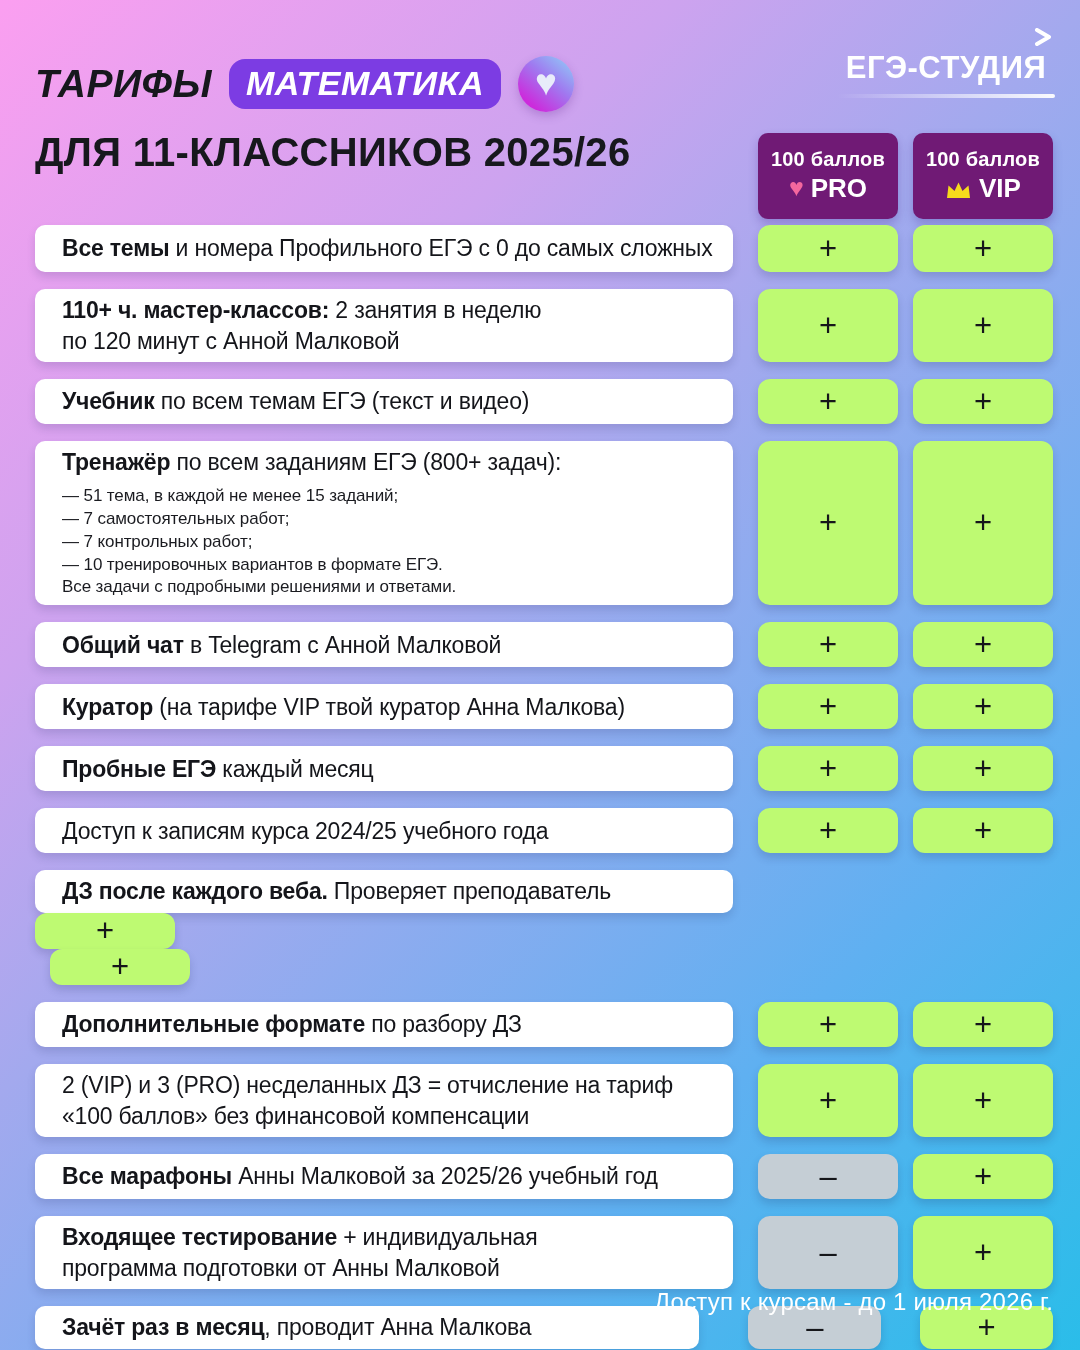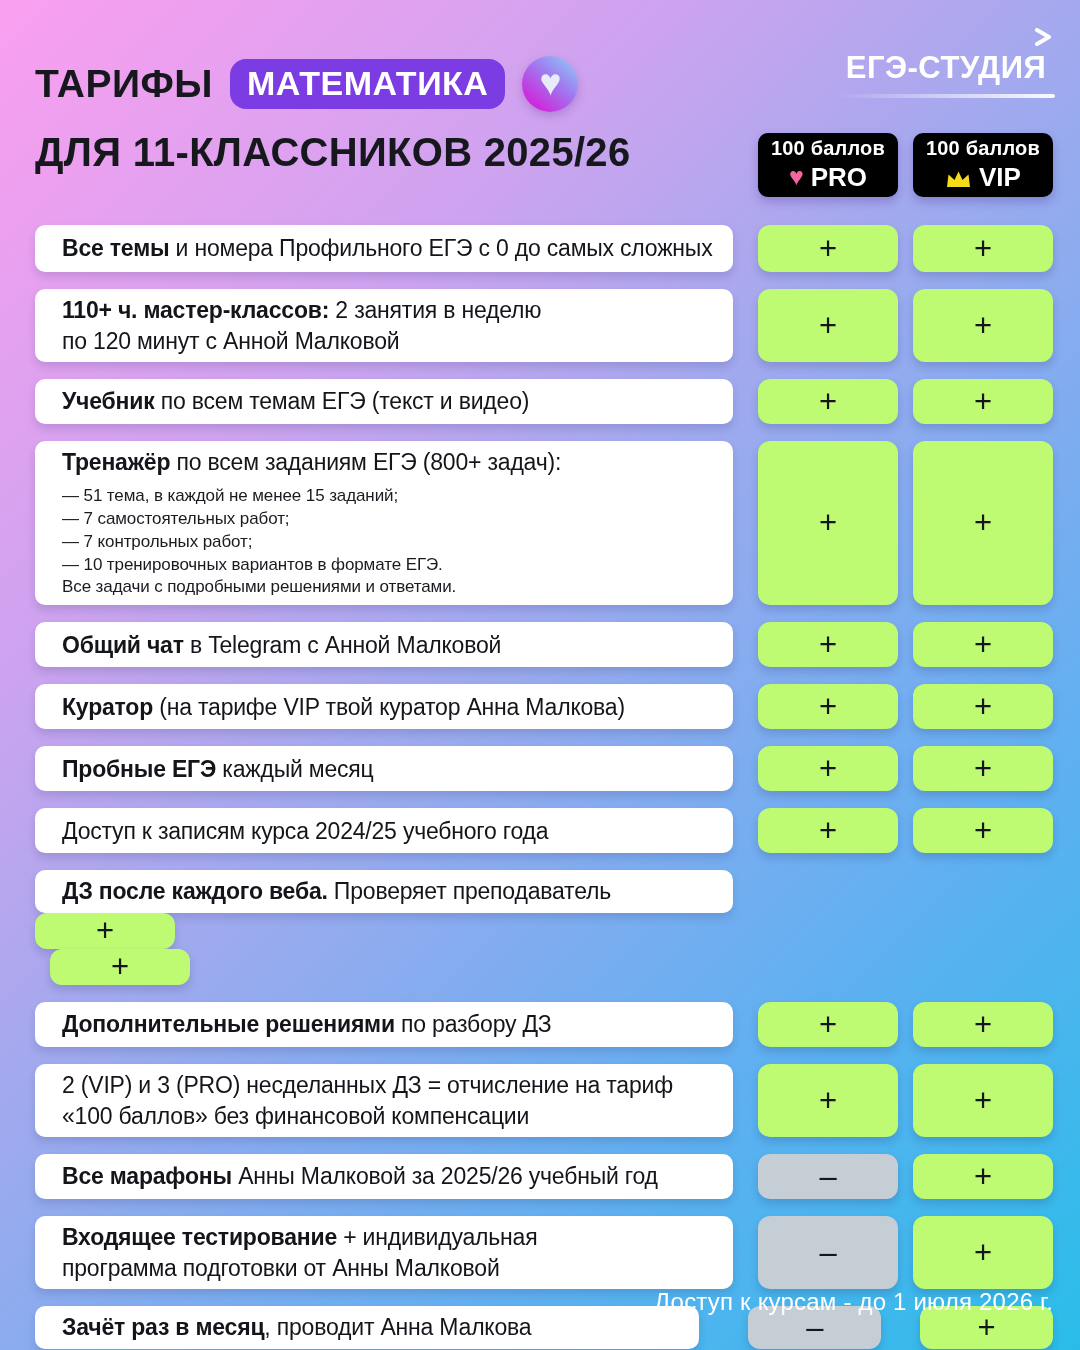--- a/index.html
+++ b/index.html
@@ -6,21 +6,21 @@
   body{
     width:1080px;height:1350px;
     background:linear-gradient(135deg,#fb9ff0 0%,#cda3ef 28%,#a3a9ee 45%,#5fb0f1 75%,#2abde9 100%);
     font-family:"Liberation Sans",sans-serif;
     overflow:hidden;position:relative;
     -webkit-font-smoothing:antialiased;
   }
   .stage{position:absolute;inset:0;}
 
   
-  .title-line1{position:absolute;left:35px;top:56px;display:flex;align-items:center;gap:17px;}
+  .title-line1{position:absolute;left:35px;top:56px;display:flex;align-items:center;gap:17px;font-style:italic;}
   .title-prefix{font-size:39px;font-weight:700;color:#17181d;letter-spacing:.5px;}
   .subject-badge{
     background:#7c3ce3;color:#fff;font-size:34px;font-weight:700;letter-spacing:.5px;
     padding:7px 17px 9px;border-radius:16px;line-height:1;
   }
   .logo-heart{
     width:56px;height:56px;border-radius:50%;
     background:linear-gradient(220deg,#8fd0f8 2%,#9f7bf0 42%,#cc2bdc 82%);
     display:flex;align-items:center;justify-content:center;
     box-shadow:0 4px 10px rgba(90,30,140,.25);
@@ -30,21 +30,21 @@
 
   .brand-block{position:absolute;top:28px;right:25px;width:218px;text-align:center;}
   .brand-arrow{display:block;margin:0 0 4px auto;}
   .brand-name{font-size:31px;font-weight:700;color:#fff;letter-spacing:.5px;white-space:nowrap;}
   .brand-underline{height:4px;margin-top:8px;border-radius:2px;
     background:linear-gradient(90deg,rgba(255,255,255,0),rgba(255,255,255,.95));}
 
   
   .col-headers{position:absolute;left:758px;top:133px;display:flex;}
   .plan-badge{
-    width:140px;height:64px;border-radius:10px;background:#000000;color:#fff;
+    width:140px;height:86px;border-radius:10px;background:#701a75;color:#fff;
     display:flex;flex-direction:column;align-items:center;justify-content:center;gap:2px;
     box-shadow:0 5px 10px rgba(60,25,130,.25);
   }
   .plan-badge + .plan-badge{margin-left:15px;}
   .plan-line1{font-size:20px;font-weight:700;letter-spacing:.2px;}
   .plan-line2{display:flex;align-items:center;gap:7px;font-size:26px;font-weight:700;}
   .mini-heart{color:#f4679e;font-size:25px;line-height:1;transform:translateY(-1px);}
   .crown-icon{display:inline-block;transform:translateY(1px);}
 
   
@@ -187,21 +187,21 @@
       </div>
       <div class="row" style="min-height: 45px; flex-direction: column;">
         <div class="feature-card">
           <div class="feature-text"><span class="b">ДЗ после каждого веба.</span> Проверяет преподаватель</div>
         </div>
         <div class="cell yes">+</div>
         <div class="cell yes">+</div>
       </div>
       <div class="row" style="min-height: 45px;">
         <div class="feature-card">
-          <div class="feature-text"><span class="b">Дополнительные решениями</span> по разбору ДЗ</div>
+          <div class="feature-text"><span class="b">Дополнительные формате</span> по разбору ДЗ</div>
         </div>
         <div class="cell yes">+</div>
         <div class="cell yes">+</div>
       </div>
       <div class="row" style="min-height: 71px;">
         <div class="feature-card">
           <div class="feature-text">2 (VIP) и 3 (PRO) несделанных ДЗ = отчисление на тариф<br>«100 баллов» без финансовой компенсации</div>
         </div>
         <div class="cell yes">+</div>
         <div class="cell yes">+</div>

